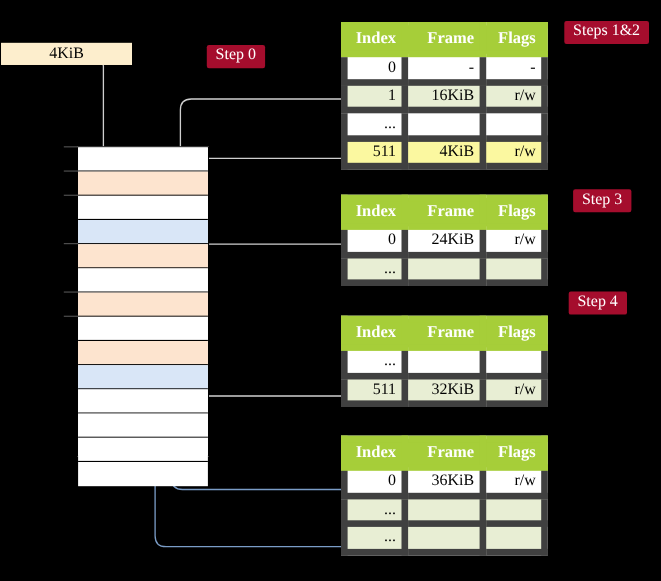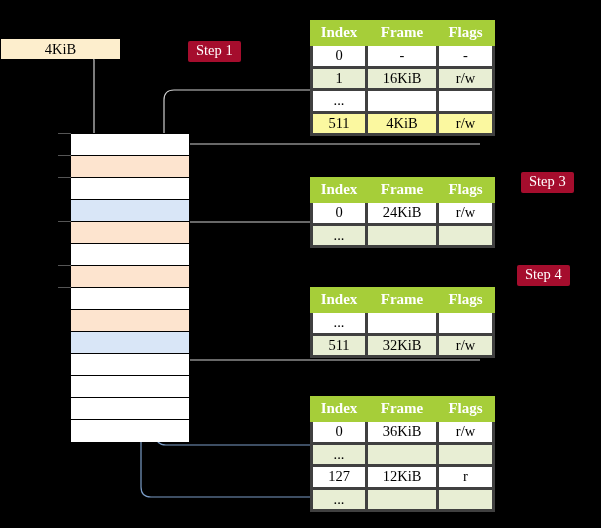--- a/index.html
+++ b/index.html
@@ -35,23 +35,23 @@
   
   .ptable {
     position: absolute;
     border-collapse: collapse;
     border: 1px solid #bfbfbf;
     background: #ffffff;
     font-size: 14.5px;
     line-height: 1;
   }
   .ptable td, .ptable th {
-    border: 3px solid #404040;
+    border: 6px solid #404040;
     padding: 2px 5px 3px 5px;
-    text-align: center;
+    text-align: right;
     font-weight: normal;
     height: 20px;
     box-sizing: border-box;
     white-space: nowrap;
     vertical-align: middle;
   }
   .ptable thead th {
     background: #a6ce39;
     color: #ffffff;
     font-weight: bold;
@@ -174,21 +174,24 @@
       <path d="M 156,360 L 156,326"></path>
       <path d="M 141,250 L 141,202"></path>
     </g>
   </svg>
 
   <div id="kibbox">
     <span>4KiB</span>
   </div>
 
   <div class="badge" id="badge-step0">
-    <span>Step 1</span>
+    <span>Step 0</span>
+  </div>
+  <div class="badge" id="badge-steps12">
+    <span>Steps 1&amp;2</span>
   </div>
   <div class="badge" id="badge-step3">
     <span>Step 3</span>
   </div>
   <div class="badge" id="badge-step4">
     <span>Step 4</span>
   </div>
 
   <div id="memcol">
       <div class="mrow "></div>
@@ -300,25 +303,20 @@
         <tr class="odd">
           <td class="col-index">0</td>
           <td class="col-frame">36KiB</td>
           <td class="col-flags">r/w</td>
         </tr>
         <tr class="even">
           <td class="col-index">...</td>
           <td class="col-frame"></td>
           <td class="col-flags"></td>
         </tr>
-        <tr class="odd">
-          <td class="col-index">127</td>
-          <td class="col-frame">12KiB</td>
-          <td class="col-flags">r</td>
-        </tr>
         <tr class="even">
           <td class="col-index">...</td>
           <td class="col-frame"></td>
           <td class="col-flags"></td>
         </tr>
       </tbody>
     </table>
 
 </div>
 

